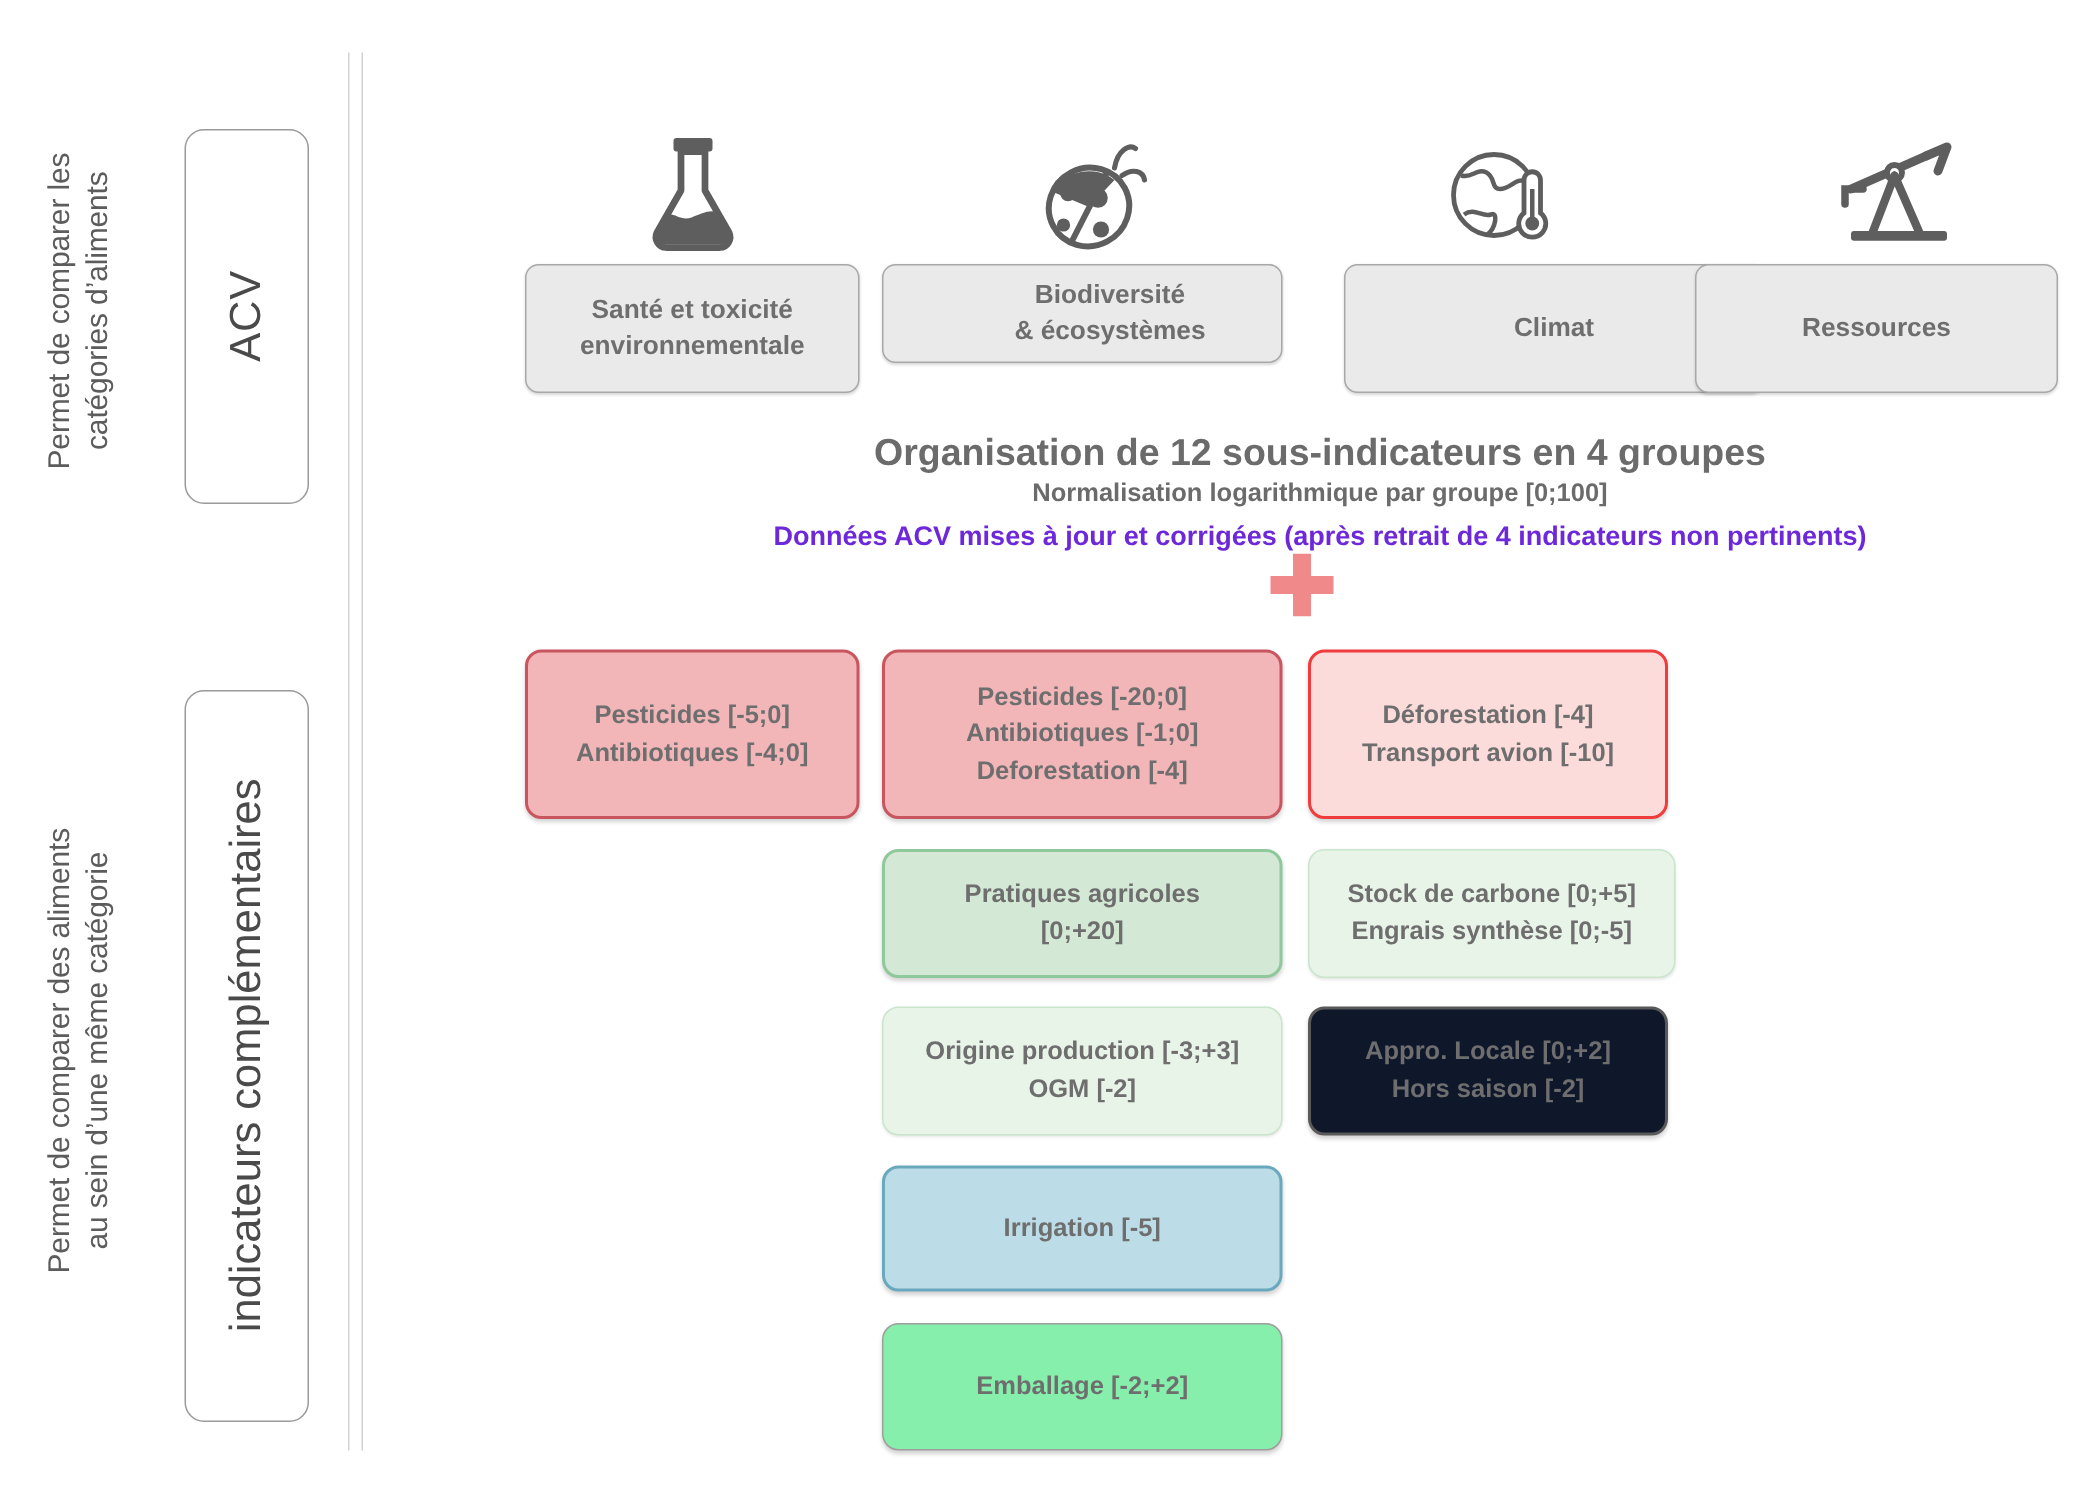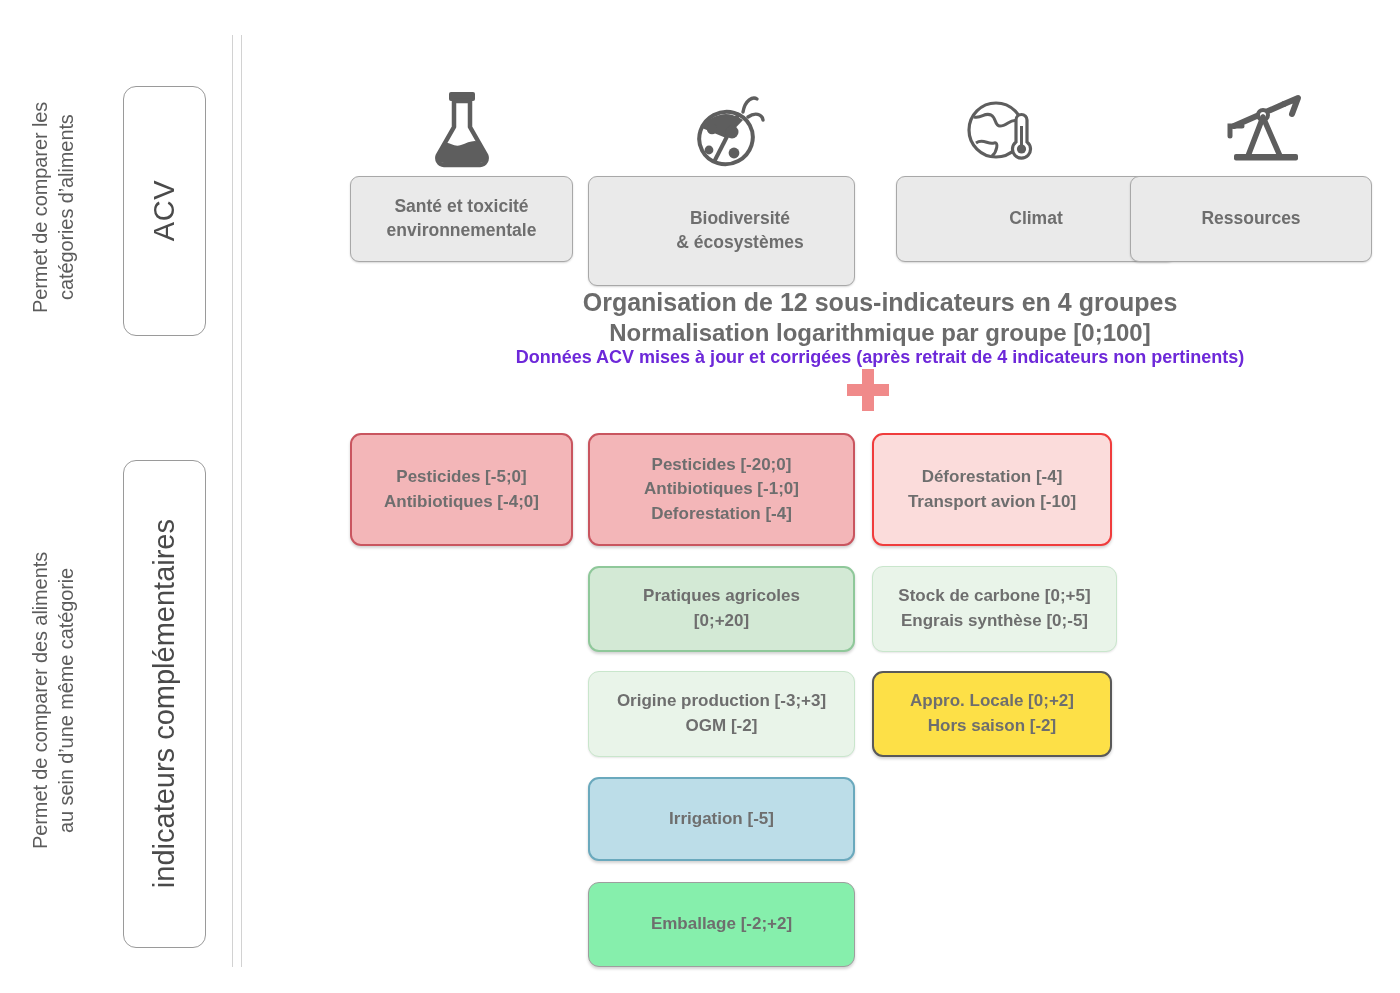--- a/index.html
+++ b/index.html
@@ -83,21 +83,21 @@
   }
 
   
   .headline {
     position: absolute;
     text-align: center;
     color: #6b6b6b;
     font-weight: bold;
   }
   #headline-1 { font-size: 25px; }
-  #headline-2 { font-size: 24px; text-align: center; }
+  #headline-2 { font-size: 17px; text-align: center; }
   #headline-3 { font-size: 18px; color: #6d28d9; font-weight: bold; }
 
   
   #plus-icon {
     position: absolute;
   }
 
   
   .ibox {
     position: absolute;
@@ -112,21 +112,21 @@
     font-size: 17px;
     line-height: 1.45;
     white-space: pre-line;
     box-shadow: 0 2px 3px rgba(0,0,0,0.18);
   }
   .ibox.red-strong   { background: #f3b6b8; border: 2.4px solid #c9555f; }
   .ibox.red-light    { background: #fbdcdb; border: 2.2px solid #f03c3c; }
   .ibox.green-strong { background: #d3e9d5; border: 2.0px solid #8fc89a; }
   .ibox.green-light  { background: #e9f4e9; border: 1.8px solid #c9e6cc; box-shadow: 0 1px 2px rgba(0,0,0,0.10); }
   .ibox.blue         { background: #bcdde8; border: 2.0px solid #6aa9bd; }
-  .ibox.grey-strong  { background: #fde047; border: 2.4px solid #595959; }
+  .ibox.grey-strong  { background: #0f172a; border: 2.4px solid #595959; }
   .ibox.grey-light   { background: #86efac; border: 1.6px solid #9e9e9e; }
 </style>
 </head>
 <body>
 
 <div id="canvas">
 
   <div class="vcaption" style="left:28px; top:42px; width:70px; height:330px;">Permet de comparer les
 catégories d’aliments</div>
 
@@ -183,21 +183,21 @@
       <path d="M12 36 L62 14" fill="none" stroke="#5e5e5e" stroke-width="6" stroke-linecap="round"></path>
       <path d="M62 14 L76 8 L70 24" fill="none" stroke="#5e5e5e" stroke-width="6" stroke-linejoin="round" stroke-linecap="round"></path>
       <circle cx="41" cy="25" r="5" fill="#ffffff" stroke="#5e5e5e" stroke-width="4"></circle>
       <path d="M41 27 L26 66 M41 27 L58 66" fill="none" stroke="#5e5e5e" stroke-width="5.5" stroke-linecap="round"></path>
       <rect x="12" y="64" width="64" height="6.5" rx="2" fill="#5e5e5e"></rect>
     </svg>
   </div>
 
   <div class="cat-box" style="left:350px; top:176px; width:223px; height:86px;">Santé et toxicité
 environnementale</div>
-  <div class="cat-box" style="left:588px; top:176px; width:267px; height:110px;padding-left:37px;">Biodiversité
+  <div class="cat-box" style="left:588px; top:176px; width:267px; height:66px;padding-left:37px;">Biodiversité
 &amp; écosystèmes</div>
   <div class="cat-box" style="left:896px; top:176px; width:280px; height:86px;">Climat</div>
   <div class="cat-box" style="left:1130px; top:176px; width:242px; height:86px;">Ressources</div>
 
   <div class="headline" id="headline-1" style="left:380px; top:288px; width:1000px;">Organisation de 12 sous-indicateurs en 4 groupes</div>
   <div class="headline" id="headline-2" style="left:380px; top:319px; width:1000px;">Normalisation logarithmique par groupe [0;100]</div>
   <div class="headline" id="headline-3" style="left:380px; top:347px; width:1000px;">Données ACV mises à jour et corrigées (après retrait de 4 indicateurs non pertinents)</div>
 
   <div id="plus-icon" style="left:844px; top:369px;">
     <svg width="48" height="42" viewBox="0 0 48 42">

